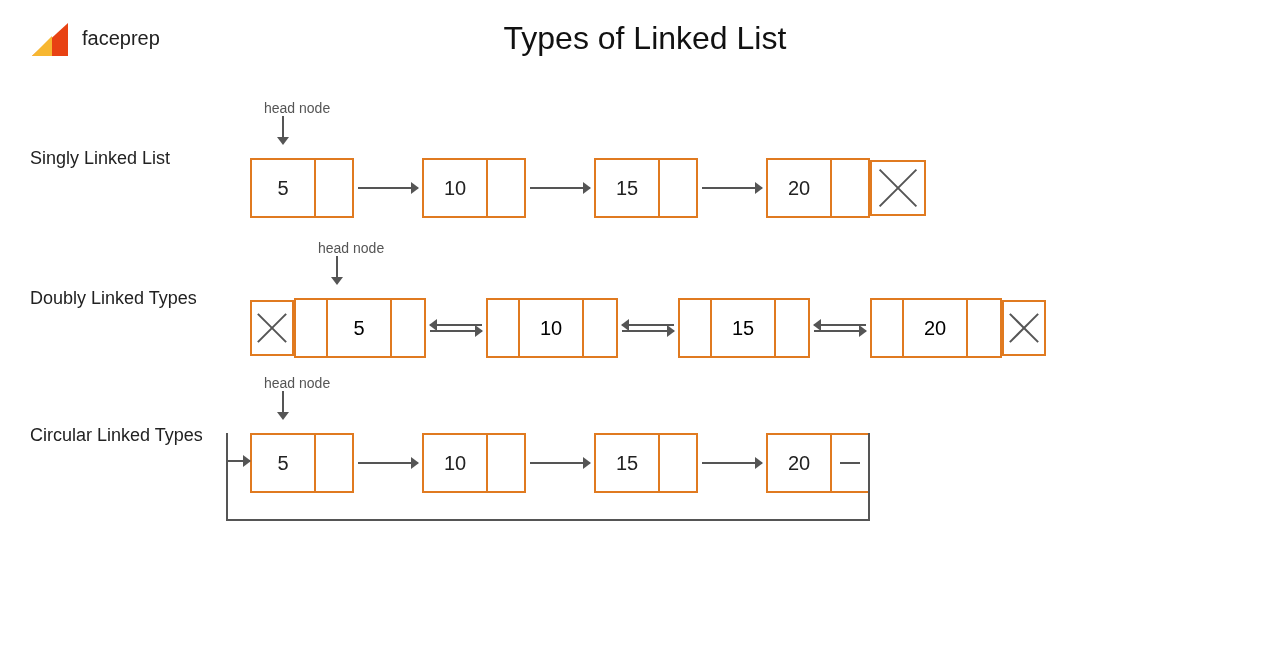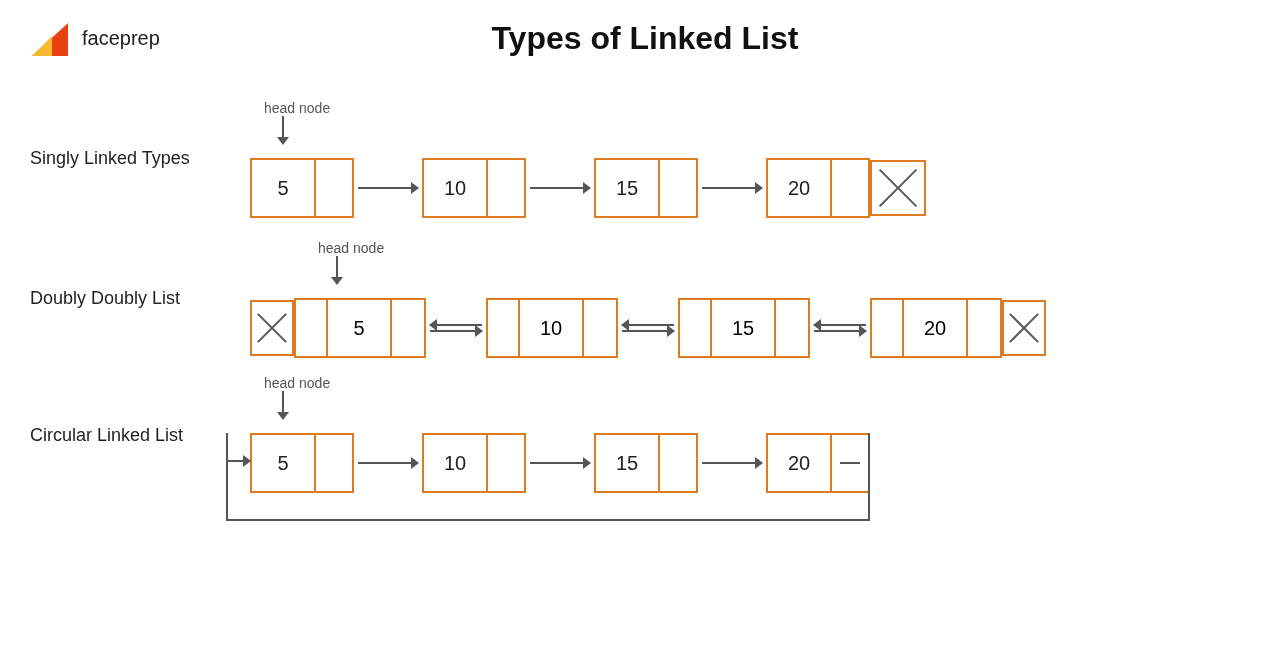--- a/index.html
+++ b/index.html
@@ -24,21 +24,21 @@
     }
     .logo-text {
       font-size: 20px;
       font-weight: 500;
       color: #222;
     }
     .page-title {
       flex: 1;
       text-align: center;
       font-size: 32px;
-      font-weight: 700;
+      font-weight: 400;
       color: #111;
       margin-right: 120px;
     }
 
     
     .main {
       padding: 0 30px;
     }
 
     
@@ -244,21 +244,21 @@
       <polygon points="2,38 22,38 22,18" fill="#f7b731"></polygon>
     </svg>
     <span class="logo-text">faceprep</span>
   </div>
   <div class="page-title">Types of Linked List</div>
 </div>
 
 <div class="main">
 
   <div class="section-row singly-row">
-    <div class="section-label">Singly Linked Types</div>
+    <div class="section-label">Singly Linked List</div>
 
     <div style="display:flex; align-items:center; position:relative; margin-top:60px;">
 
       <div style="position:absolute; top:-58px; left:14px; display:flex; flex-direction:column; align-items:flex-start;">
         <span style="font-size:14px; color:#555;">head node</span>
         <div style="width:2px; height:22px; background:#555; margin-left:18px; position:relative;">
           <div style="position:absolute; bottom:-7px; left:-5px; border-left:6px solid transparent; border-right:6px solid transparent; border-top:8px solid #555;"></div>
         </div>
       </div>
 
@@ -292,21 +292,21 @@
       <div class="node">
         <div class="node-value">20</div>
         <div class="node-pointer"></div>
       </div>
 
       <div class="node-null"></div>
     </div>
   </div>
 
   <div class="section-row doubly-row">
-    <div class="section-label">Doubly Doubly List</div>
+    <div class="section-label">Doubly Linked Types</div>
 
     <div style="display:flex; align-items:center; position:relative; margin-top:60px;">
 
       <div style="position:absolute; top:-58px; left:68px; display:flex; flex-direction:column; align-items:flex-start;">
         <span style="font-size:14px; color:#555;">head node</span>
         <div style="width:2px; height:22px; background:#555; margin-left:18px; position:relative;">
           <div style="position:absolute; bottom:-7px; left:-5px; border-left:6px solid transparent; border-right:6px solid transparent; border-top:8px solid #555;"></div>
         </div>
       </div>
 
@@ -349,21 +349,21 @@
         <div class="dnode-left"></div>
         <div class="dnode-value">20</div>
         <div class="dnode-right"></div>
       </div>
 
       <div class="node-null-small"></div>
     </div>
   </div>
 
   <div class="section-row circular-row">
-    <div class="section-label">Circular Linked List</div>
+    <div class="section-label">Circular Linked Types</div>
 
     <div style="display:flex; align-items:center; position:relative; margin-top:55px;">
 
       <div style="position:absolute; top:-58px; left:14px; display:flex; flex-direction:column; align-items:flex-start;">
         <span style="font-size:14px; color:#555;">head node</span>
         <div style="width:2px; height:22px; background:#555; margin-left:18px; position:relative;">
           <div style="position:absolute; bottom:-7px; left:-5px; border-left:6px solid transparent; border-right:6px solid transparent; border-top:8px solid #555;"></div>
         </div>
       </div>
 

